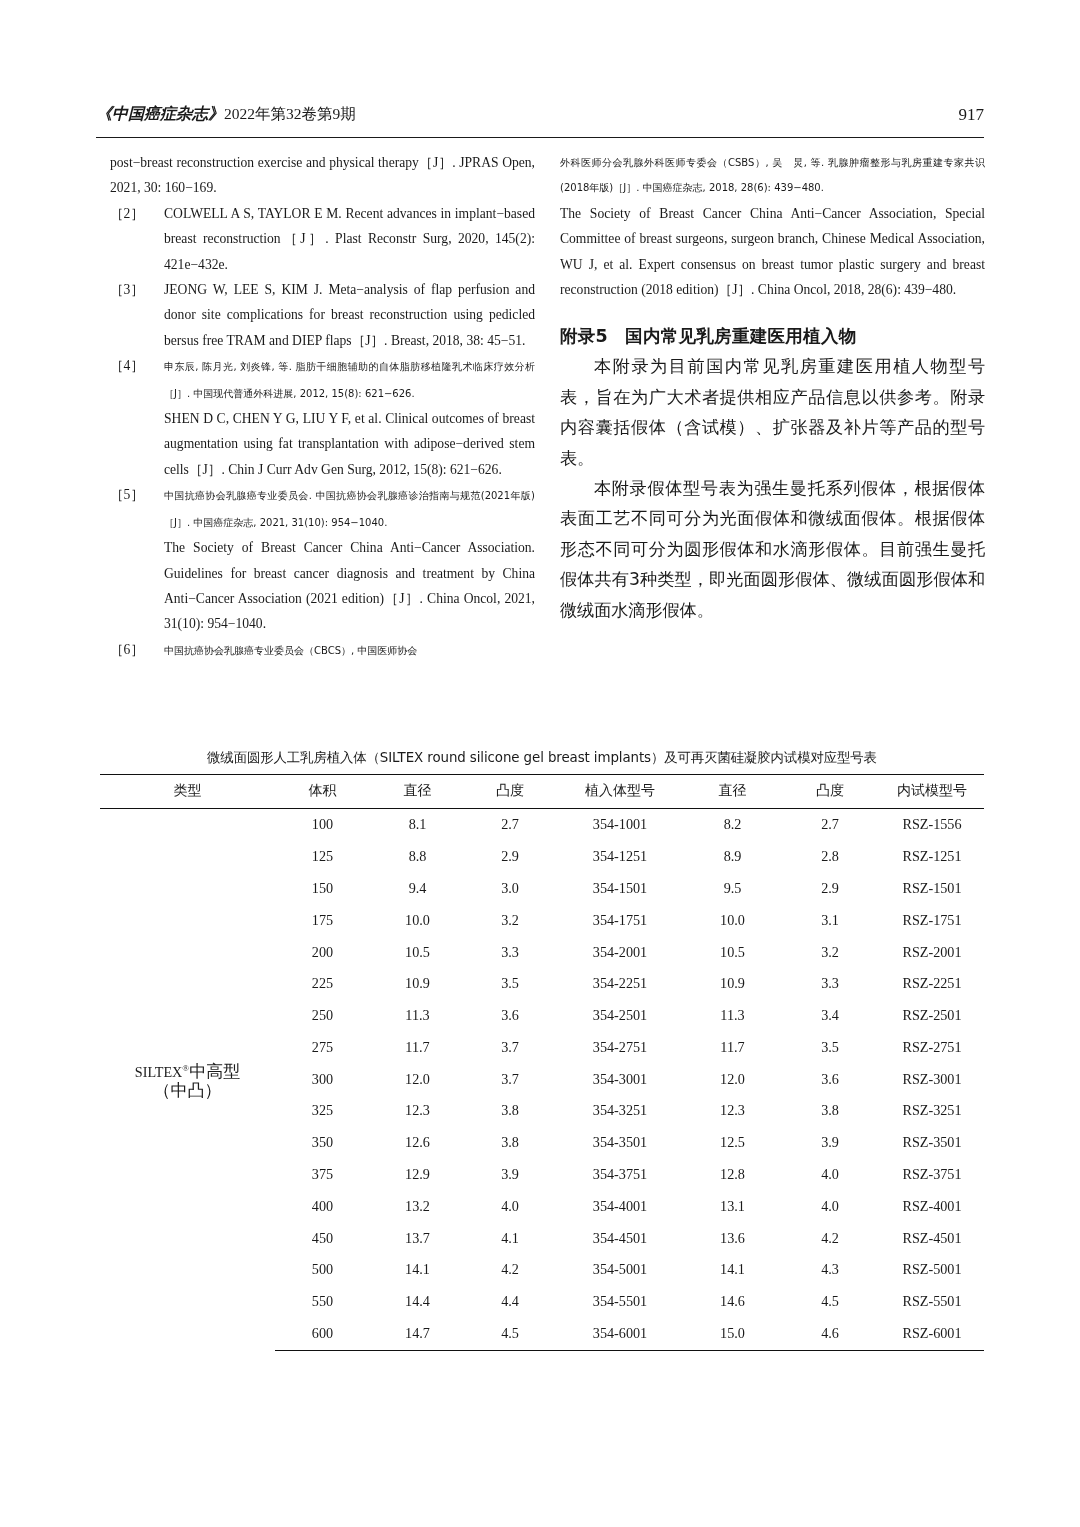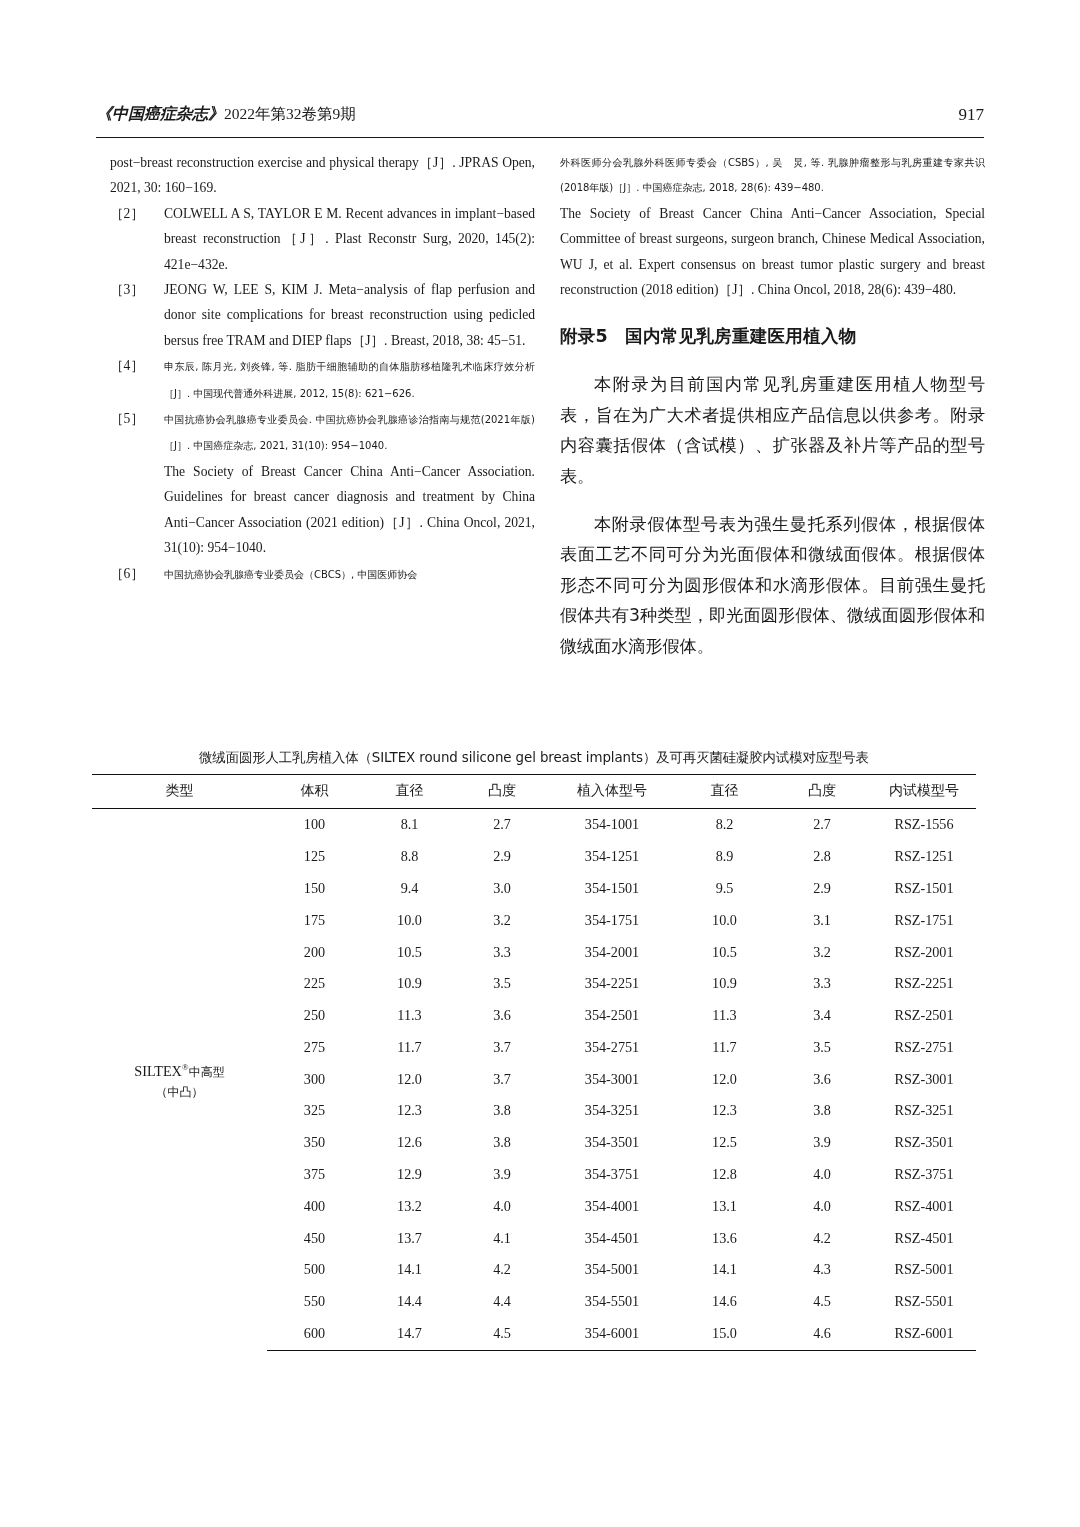--- a/index.html
+++ b/index.html
@@ -112,33 +112,33 @@
   .appendix-head {
     margin: 19px 0 0 0;
     font-family: "DejaVu Sans", "Liberation Sans", sans-serif;
     font-weight: bold;
     font-size: 17.5px;
     line-height: 30px;
     letter-spacing: 0.3px;
   }
   .appendix-head .gap { display: inline-block; width: 17px; }
   .appendix-p {
-    margin: 18px 0 0 0;
+    margin: 0 0 0 0;
     font-family: "DejaVu Sans", "Liberation Sans", sans-serif;
     font-size: 17.2px;
     line-height: 30.4px;
     text-align: justify;
     text-indent: 34px;
     letter-spacing: -0.1px;
   }
 
   
   .table-wrap {
     position: absolute;
-    left: 92px;
+    left: 100px;
     top: 748px;
     width: 884px;
   }
   .tbl-caption {
     text-align: center;
     font-family: "DejaVu Sans", "Liberation Sans", sans-serif;
     font-size: 13.4px;
     line-height: 20px;
     padding-bottom: 6px;
     letter-spacing: -0.1px;
@@ -169,22 +169,22 @@
     padding-bottom: 8px;
   }
   td.type-cell {
     font-family: "Liberation Serif", serif;
     font-size: 13.6px;
     line-height: 19px;
     text-align: center;
     vertical-align: middle;
   }
   td.type-cell .cnlbl {
-    font-family: Liberation Sans, sans-serif;
-    font-size: 12px;
+    font-family: Liberation Mono, monospace;
+    font-size: 17px;
     text-align: right;
   }
   sup.reg { font-size: 9px; vertical-align: super; }
 
   
   col.c-type { width: 175px; }
   col.c-vol  { width: 95px; }
   col.c-dia1 { width: 95px; }
   col.c-proj1{ width: 90px; }
   col.c-model{ width: 130px; }
@@ -213,20 +213,21 @@
       <span class="ref-num">［2］</span><span>COLWELL A S, TAYLOR E M. Recent advances in implant−based breast reconstruction［J］. Plast Reconstr Surg, 2020, 145(2): 421e−432e.</span>
     </p>
 
     <p class="ref">
       <span class="ref-num">［3］</span><span>JEONG W, LEE S, KIM J. Meta−analysis of flap perfusion and donor site complications for breast reconstruction using pedicled bersus free TRAM and DIEP flaps［J］. Breast, 2018, 38: 45−51.</span>
     </p>
 
     <p class="ref">
       <span class="ref-num">［4］</span><span class="cn">申东辰, 陈月光, 刘炎锋, 等. 脂肪干细胞辅助的自体脂肪移植隆乳术临床疗效分析［J］. 中国现代普通外科进展, 2012, 15(8): 621−626.</span>
     </p>
+    <p class="ref-cont">SHEN D C, CHEN Y G, LIU Y F, et al. Clinical outcomes of breast augmentation using fat transplantation with adipose−derived stem cells［J］. Chin J Curr Adv Gen Surg, 2012, 15(8): 621−626.</p>
 
     <p class="ref">
       <span class="ref-num">［5］</span><span class="cn">中国抗癌协会乳腺癌专业委员会. 中国抗癌协会乳腺癌诊治指南与规范(2021年版)［J］. 中国癌症杂志, 2021, 31(10): 954−1040.</span>
     </p>
     <p class="ref-cont">The Society of Breast Cancer China Anti−Cancer Association. Guidelines for breast cancer diagnosis and treatment by China Anti−Cancer Association (2021 edition)［J］. China Oncol, 2021, 31(10): 954−1040.</p>
 
     <p class="ref">
       <span class="ref-num">［6］</span><span class="cn">中国抗癌协会乳腺癌专业委员会（CBCS）, 中国医师协会</span>
     </p>
 

